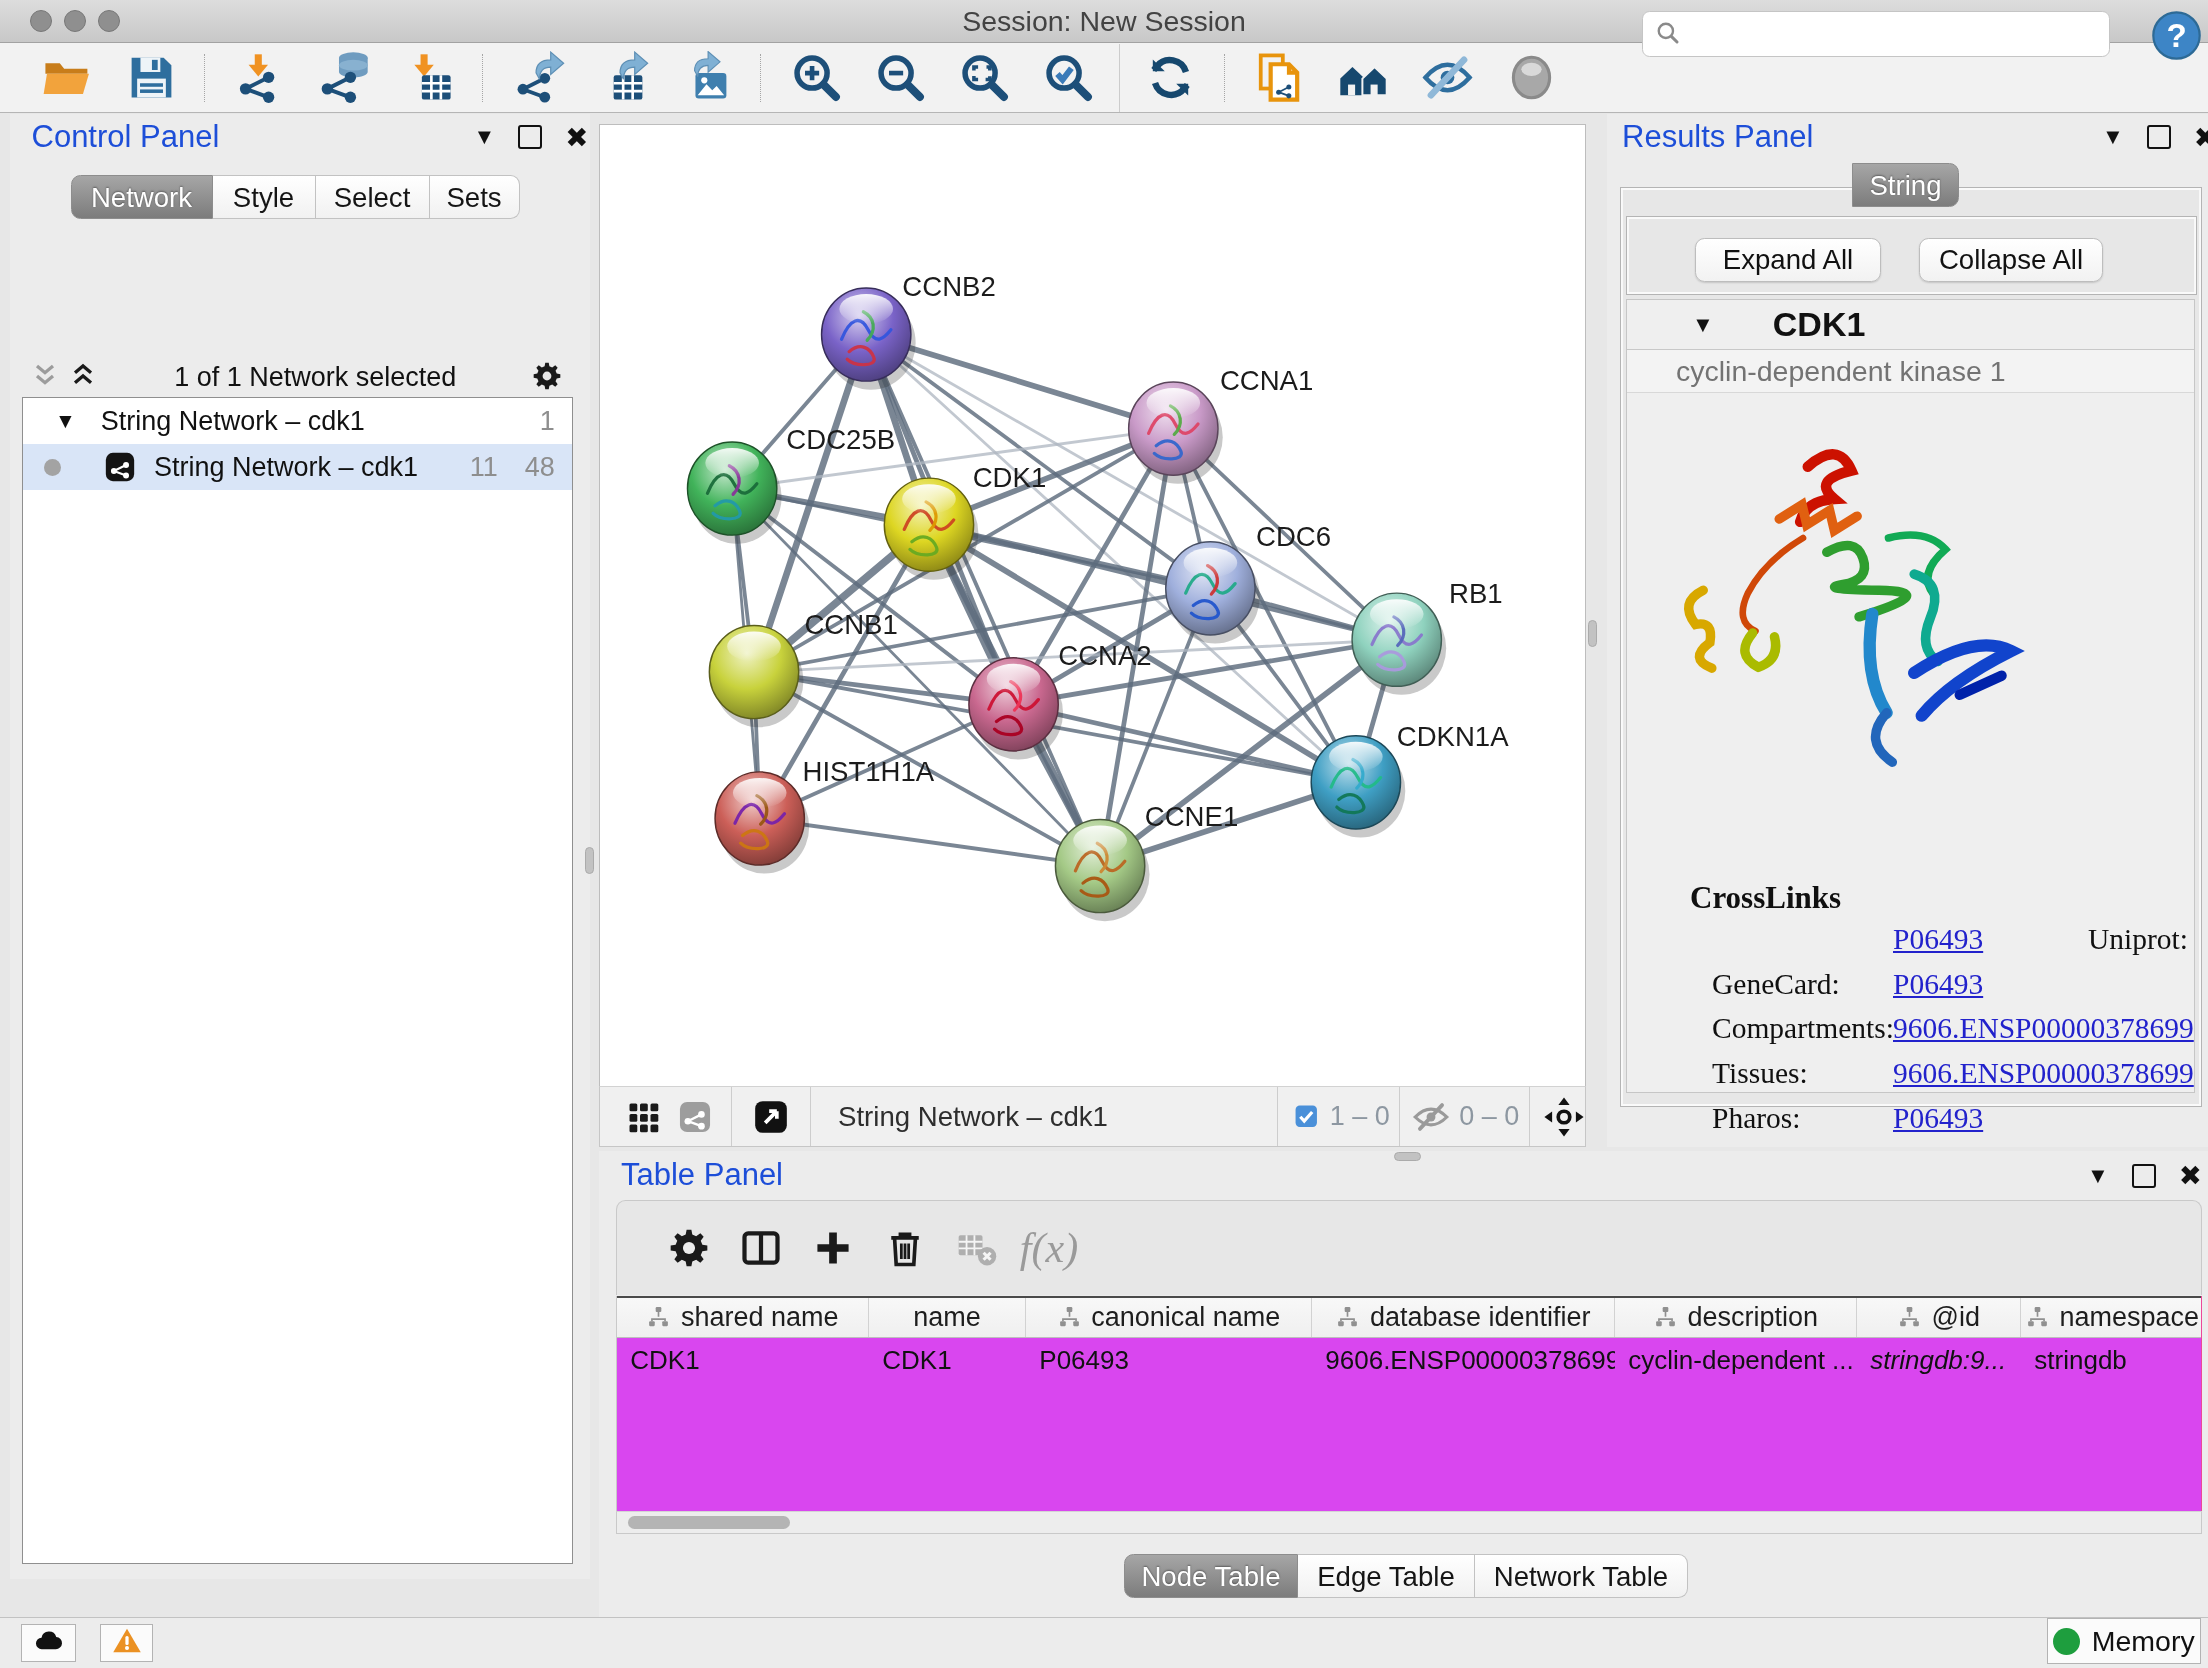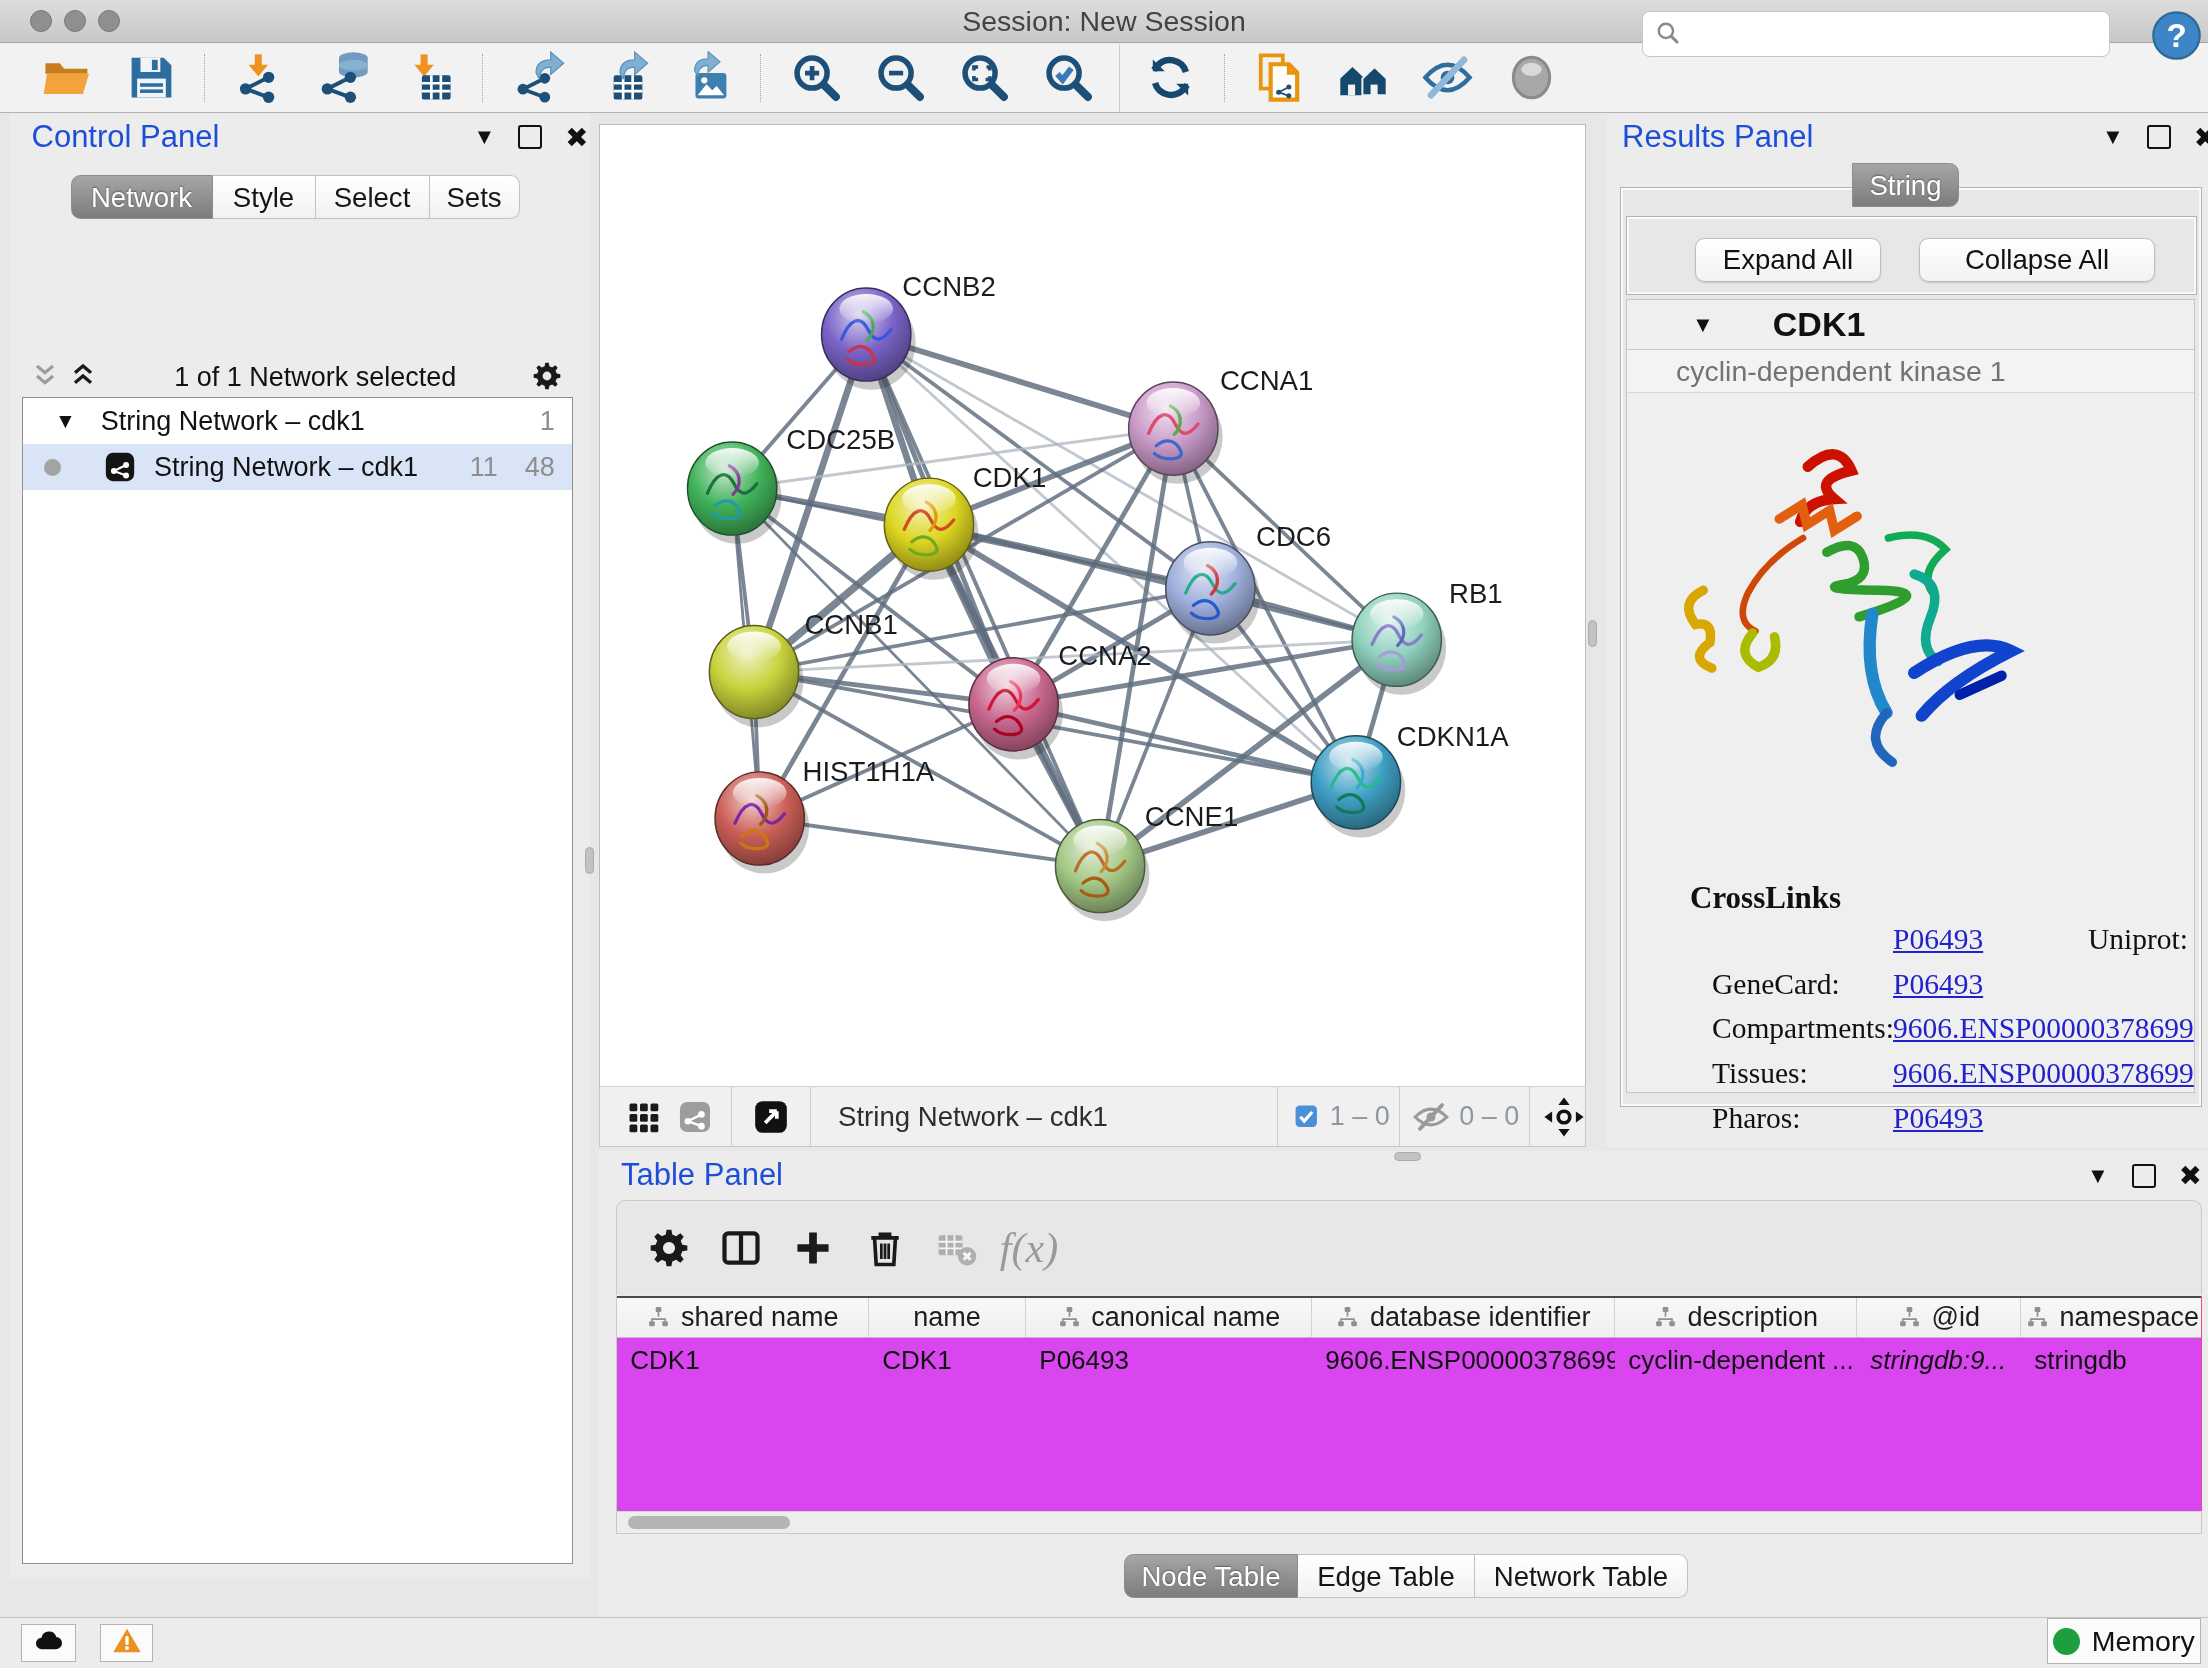--- a/index.html
+++ b/index.html
@@ -80,21 +80,21 @@
   .gene{font-size:34px;font-weight:bold;color:#111;margin-left:59px}
   .xl{font-family:"Liberation Serif","DejaVu Serif",serif}
   .xlt{position:absolute;left:63px;font-size:31px;font-weight:bold;color:#101010}
   .xlrow{position:absolute;left:85px;font-size:29.5px;color:#101010;width:476px}
   .xlrow a{position:absolute;left:181px;color:#2222cc;text-decoration:underline;white-space:nowrap}
 
   
   .tpanel{position:absolute;left:599px;top:1151px;width:1609px;height:466px;background:#ececec}
   .ttool{position:absolute;left:17px;top:49px;width:1586px;height:95px;background:#e7e7e7;
     border:1px solid #c9c9c9;border-bottom:none;border-radius:9.5px 9.5px 0 0;box-sizing:border-box;
-    display:flex;align-items:center;padding-left:16px}
+    display:flex;align-items:center;padding-left:36px}
   .ttool .ic{width:72px;display:flex;align-items:center;justify-content:center;flex:0 0 auto}
   .ttool svg{width:44px;height:44px}
   .fx{font-family:"Liberation Serif","DejaVu Serif",serif;font-style:italic;font-size:42px;color:#9a9a9a}
   .ttable{position:absolute;left:17px;top:145px;width:1586px;height:215px;background:#d946ef;
     border-left:1px solid #c9c9c9;border-right:1px solid #ec4899;box-sizing:border-box;overflow:hidden}
   .thead{display:flex;border-top:2.9px solid #4a4a4a;background:linear-gradient(#f8f8f8,#efefef);
     border-bottom:1px solid #bdbdbd;height:42px;box-sizing:border-box}
   .th{display:flex;align-items:center;justify-content:center;gap:9.5px;font-size:27px;color:#1d1d1d;
     border-right:1px solid #d2d2d2;box-sizing:border-box;flex:0 0 auto;overflow:hidden;white-space:nowrap}
   .th svg{width:25px;height:25px;flex:0 0 auto}
@@ -665,21 +665,21 @@
       <span class="tri">▼</span>
       <span class="floatbox"></span>
       <span class="closex">✖</span>
     </div>
     <div class="rbox" style="left:13.3px;top:73px;width:580px;height:918px"></div>
     <div class="seg" style="left:245px;top:49px">
       <div class="sbtn active" style="width:107px">String</div>
     </div>
     <div class="rbox" style="left:19px;top:102px;width:569px;height:77px"></div>
     <div class="rbtn" style="left:88px;top:124px;width:186px">Expand All</div>
-    <div class="rbtn" style="left:312px;top:124px;width:236px">Collapse All</div>
+    <div class="rbtn" style="left:312px;top:124px;width:184px">Collapse All</div>
 
     <div class="sectionbox">
       <div class="sechead">
         <span class="tri" style="margin-left:65px">▼</span>
         <span class="gene">CDK1</span>
       </div>
       <div class="secdesc">cyclin-dependent kinase 1</div>
 
       <svg width="447" height="399" viewBox="0 0 470 420" style="position:absolute;left:38px;top:124px">
         <g fill="none" stroke-linecap="round">

